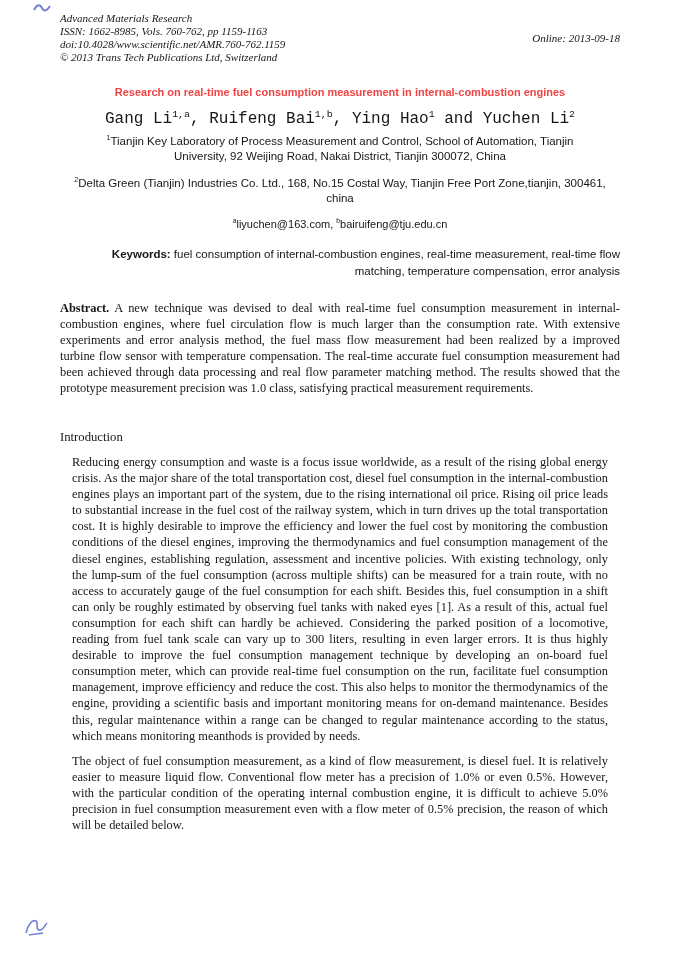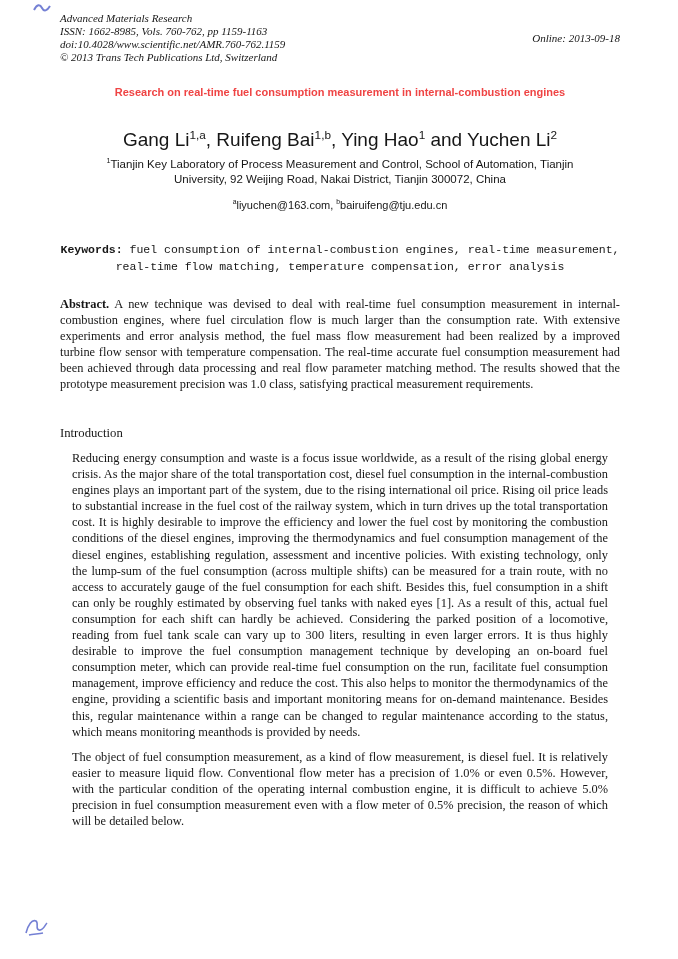--- a/index.html
+++ b/index.html
@@ -28,47 +28,47 @@
     font-family: "Liberation Sans", sans-serif;
     font-weight: bold;
     font-size: 11px;
     line-height: 21px;
     text-align: center;
     max-width: 500px;
     margin: 18px auto 0;
     color: #ef4444;
   }
   .authors {
-    font-family: Liberation Sans, sans-serif;
-    font-size: 19px;
+    font-family: Liberation Mono, monospace;
+    font-size: 16px;
     text-align: center;
-    margin: 26px 0 0;
+    margin: 7px 0 0;
   }
   sup { font-size: 0.62em; vertical-align: super; line-height: 0; }
   .affiliation {
     font-family: "Liberation Sans", sans-serif;
     font-size: 11.5px;
     line-height: 15px;
     text-align: center;
     margin: 12px auto;
   }
   .affiliation-1 { margin-top: 6px; max-width: 500px; }
   .affiliation-2 { margin-top: 8px; max-width: 545px; }
   .emails {
     font-family: "Liberation Sans", sans-serif;
     font-size: 11px;
     text-align: center;
     margin: 8px 0 0;
   }
   .keywords {
-    font-family: Liberation Mono, monospace;
+    font-family: Liberation Sans, sans-serif;
     font-size: 11.5px;
     line-height: 16.5px;
-    text-align: center;
-    margin: 31px 0 0;
+    text-align: right;
+    margin: 16px 0 0;
   }
   .keywords .lbl { font-weight: bold; }
   .abstract {
     font-size: 12.4px;
     line-height: 16px;
     text-align: justify;
     margin: 21px 0 0;
   }
   .abstract .lbl { font-weight: bold; }
   .section-heading {
@@ -106,20 +106,21 @@
     </div>
     <div class="header-right hline">Online: 2013-09-18</div>
   </header>
 
   <h1 class="title">Research on real-time fuel consumption measurement in internal-combustion engines</h1>
 
   <p class="authors"><span>Gang Li</span><sup>1,a</sup><span>, Ruifeng Bai</span><sup>1,b</sup><span>, Ying Hao</span><sup>1</sup><span> and Yuchen Li</span><sup>2</sup></p>
 
   <p class="affiliation affiliation-1"><sup>1</sup><span>Tianjin Key Laboratory of Process Measurement and Control, School of Automation, Tianjin University, 92 Weijing Road, Nakai District, Tianjin 300072, China</span></p>
 
+  <p class="affiliation affiliation-2"><sup>2</sup><span>Delta Green (Tianjin) Industries Co. Ltd., 168, No.15 Costal Way, Tianjin Free Port Zone,tianjin, 300461, china</span></p>
 
   <p class="emails"><sup>a</sup><span>liyuchen@163.com, </span><sup>b</sup><span>bairuifeng@tju.edu.cn</span></p>
 
   <p class="keywords"><span class="lbl">Keywords:</span><span> fuel consumption of internal-combustion engines, real-time measurement, real-time flow matching, temperature compensation, error analysis</span></p>
 
   <p class="abstract"><span class="lbl">Abstract.</span><span> A new technique was devised to deal with real-time fuel consumption measurement in internal-combustion engines, where fuel circulation flow is much larger than the consumption rate. With extensive experiments and error analysis method, the fuel mass flow measurement had been realized by a improved turbine flow sensor with temperature compensation. The real-time accurate fuel consumption measurement had been achieved through data processing and real flow parameter matching method. The results showed that the prototype measurement precision was 1.0 class, satisfying practical measurement requirements.</span></p>
 
   <h2 class="section-heading">Introduction</h2>
   <p class="paragraph">Reducing energy consumption and waste is a focus issue worldwide, as a result of the rising global energy crisis. As the major share of the total transportation cost, diesel fuel consumption in the internal-combustion engines plays an important part of the system, due to the rising international oil price. Rising oil price leads to substantial increase in the fuel cost of the railway system, which in turn drives up the total transportation cost. It is highly desirable to improve the efficiency and lower the fuel cost by monitoring the combustion conditions of the diesel engines, improving the thermodynamics and fuel consumption management of the diesel engines, establishing regulation, assessment and incentive policies. With existing technology, only the lump-sum of the fuel consumption (across multiple shifts) can be measured for a train route, with no access to accurately gauge of the fuel consumption for each shift. Besides this, fuel consumption in a shift can only be roughly estimated by observing fuel tanks with naked eyes [1]. As a result of this, actual fuel consumption for each shift can hardly be achieved. Considering the parked position of a locomotive, reading from fuel tank scale can vary up to 300 liters, resulting in even larger errors. It is thus highly desirable to improve the fuel consumption management technique by developing an on-board fuel consumption meter, which can provide real-time fuel consumption on the run, facilitate fuel consumption management, improve efficiency and reduce the cost. This also helps to monitor the thermodynamics of the engine, providing a scientific basis and important monitoring means for on-demand maintenance. Besides this, regular maintenance within a range can be changed to regular maintenance according to the status, which means monitoring meanthods is provided by needs.</p>
 

